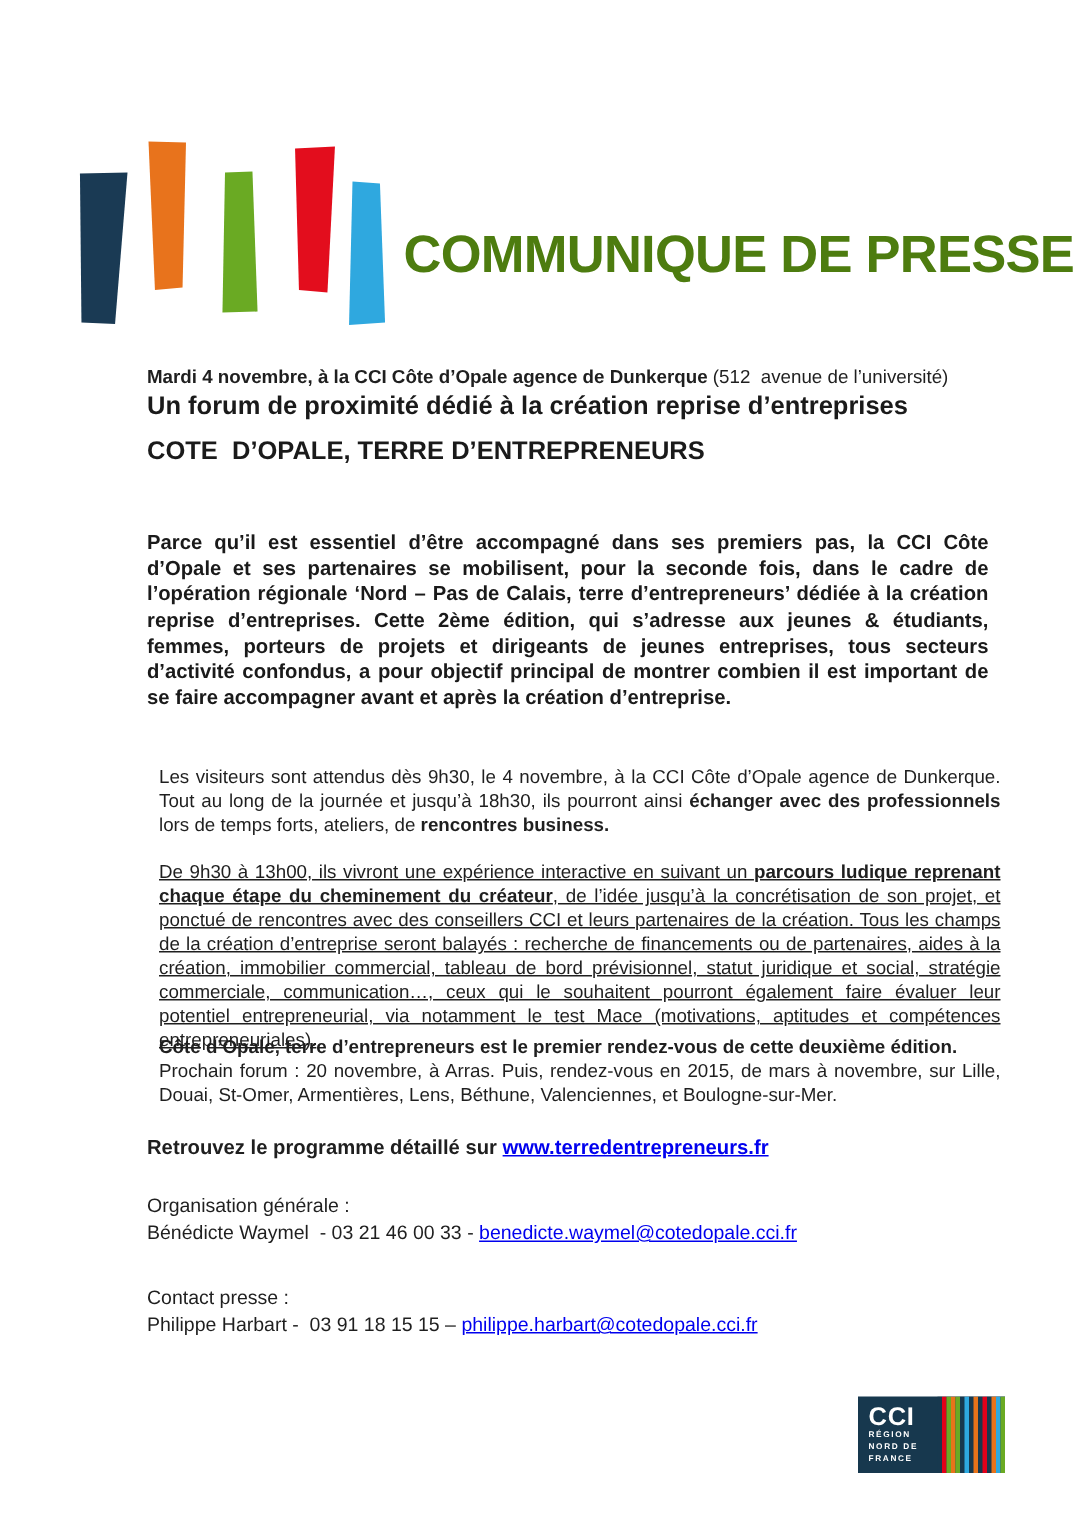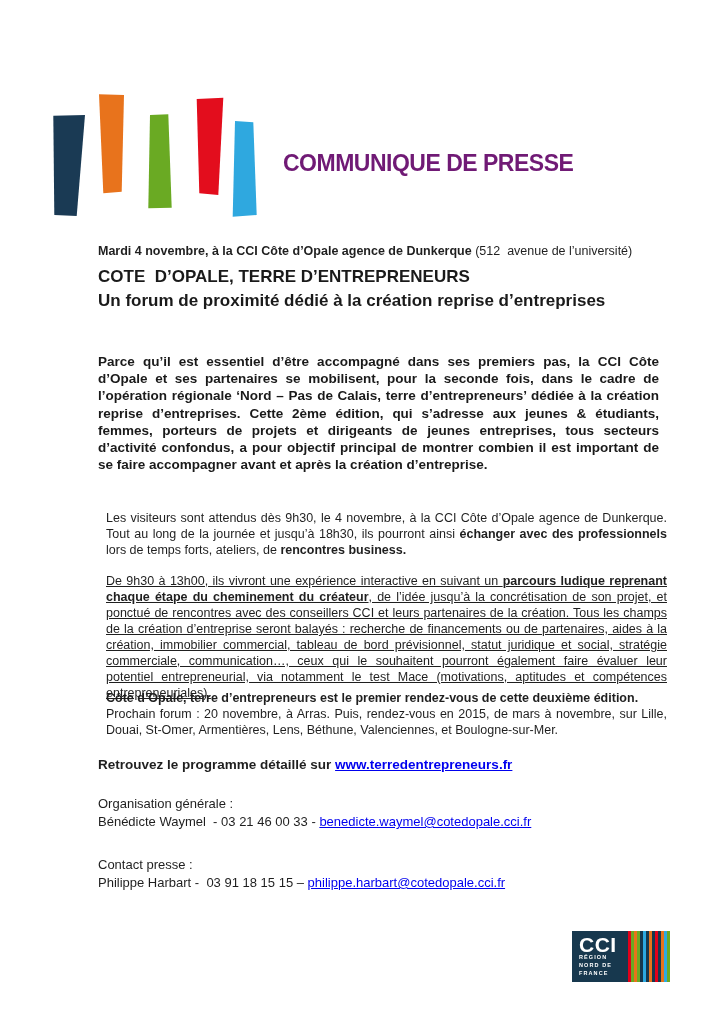--- a/index.html
+++ b/index.html
@@ -13,22 +13,22 @@
     overflow:hidden;
   }
   .abs { position:absolute; }
   .col { left:98px; width:561px; }
 
   
   #top-logo { left:50px; top:90px; }
 
   
   #doc-title {
-    left:283px; top:150px;
-    font-size:23px; font-weight:bold; color:#701a75;
+    left:269px; top:150px;
+    font-size:35px; font-weight:bold; color:#4d7c0f;
     letter-spacing:-0.5px; white-space:nowrap;
   }
 
   
   #intro { top:243px; font-size:12.5px; line-height:16px; }
   #intro .dateline { text-align:justify; margin:0; }
   .headline { font-size:17px; font-weight:bold; line-height:24px; margin:0; color:#1a1a1a; }
   #headline1 { margin-top:6px; }
 
   
@@ -50,21 +50,21 @@
   #press-block { top:856px; }
 
   a.doc-link { color:#0000ee; text-decoration:underline; cursor:pointer; }
 
   
   #footer-logo {
     left:572px; top:931px; width:98px; height:51px;
     background:#17384e; display:flex; overflow:hidden;
   }
   .fl-text { flex:0 0 46px; padding:5px 0 0 7px; color:#ffffff; }
-  .fl-cci { font-size:21px; font-weight:bold; line-height:17px; letter-spacing:0.5px; }
+  .fl-cci { font-size:17px; font-weight:bold; line-height:17px; letter-spacing:0.5px; }
   .fl-line { font-size:5.5px; font-weight:bold; letter-spacing:1.1px; line-height:6.8px; margin-top:1px; white-space:nowrap; }
   .fl-stripes { flex:1; display:flex; }
   .fl-stripes .stripe { flex:1; }
 </style>
 </head>
 <body>
 
 <div class="page">
 
   <svg id="top-logo" class="abs" width="210" height="130" viewBox="0 0 210 130">
@@ -72,22 +72,22 @@
     <polygon points="49,4.3 74,5 71.7,101.7 53.3,103.3" fill="#e8731c"></polygon>
     <polygon points="100,25 118.3,24.3 121.7,117.7 98.3,118.3" fill="#6aaa23"></polygon>
     <polygon points="146.7,9 173.3,7.7 168.3,105 149.3,103.3" fill="#e30d1d"></polygon>
     <polygon points="185,31 203.3,32.3 206.7,125 182.7,126.7" fill="#2fa8df"></polygon>
   </svg>
 
   <div id="doc-title" class="abs">COMMUNIQUE DE PRESSE</div>
 
   <div id="intro" class="abs col">
     <p class="dateline"><span style="font-weight: bold;">Mardi 4 novembre, à la CCI Côte d’Opale agence de Dunkerque</span><span> (512&nbsp; avenue de l’université)</span></p>
+    <p id="headline2" class="headline">Un forum de proximité dédié à la création reprise d’entreprises</p>
     <p id="headline1" class="headline">COTE&nbsp; D’OPALE, TERRE D’ENTREPRENEURS</p>
-    <p id="headline2" class="headline">Un forum de proximité dédié à la création reprise d’entreprises</p>
   </div>
 
   <p id="lead" class="abs col">Parce qu’il est essentiel d’être accompagné dans ses premiers pas, la CCI Côte d’Opale et ses partenaires se mobilisent, pour la seconde fois, dans le cadre de l’opération régionale ‘Nord – Pas de Calais, terre d’entrepreneurs’ dédiée à la création reprise d’entreprises. Cette 2ème édition, qui s’adresse aux jeunes &amp; étudiants, femmes, porteurs de projets et dirigeants de jeunes entreprises, tous secteurs d’activité confondus, a pour objectif principal de montrer combien il est important de se faire accompagner avant et après la création d’entreprise.</p>
 
   <p id="p-visitors" class="abs col body-p"><span>Les visiteurs sont attendus dès 9h30, le 4 novembre, à la CCI Côte d’Opale agence de Dunkerque. Tout au long de la journée et jusqu’à 18h30, ils pourront ainsi </span><span style="font-weight: bold;">échanger avec des professionnels</span><span> lors de temps forts, ateliers, de </span><span style="font-weight: bold;">rencontres business.</span></p>
 
   <p id="p-parcours" class="abs col body-p"><span>De 9h30 à 13h00, ils vivront une expérience interactive en suivant un </span><span style="font-weight: bold;">parcours ludique reprenant chaque étape du cheminement du créateur</span><span>, de l’idée jusqu’à la concrétisation de son projet, et ponctué de rencontres avec des conseillers CCI et leurs partenaires de la création. Tous les champs de la création d’entreprise seront balayés&nbsp;: recherche de financements ou de partenaires, aides à la création, immobilier commercial, tableau de bord prévisionnel, statut juridique et social, stratégie commerciale, communication…, ceux qui le souhaitent pourront également faire évaluer leur potentiel entrepreneurial, via notamment le test Mace (motivations, aptitudes et compétences entrepreneuriales).</span></p>
 
   <p id="p-edition" class="abs col body-p"><span style="font-weight: bold;">Côte d’Opale, terre d’entrepreneurs est le premier rendez-vous de cette deuxième édition.</span><br><span>Prochain forum&nbsp;: 20 novembre, à Arras. Puis, rendez-vous en 2015, de mars à novembre, sur Lille, Douai, St-Omer, Armentières, Lens, Béthune, Valenciennes, et Boulogne-sur-Mer.</span></p>
 

